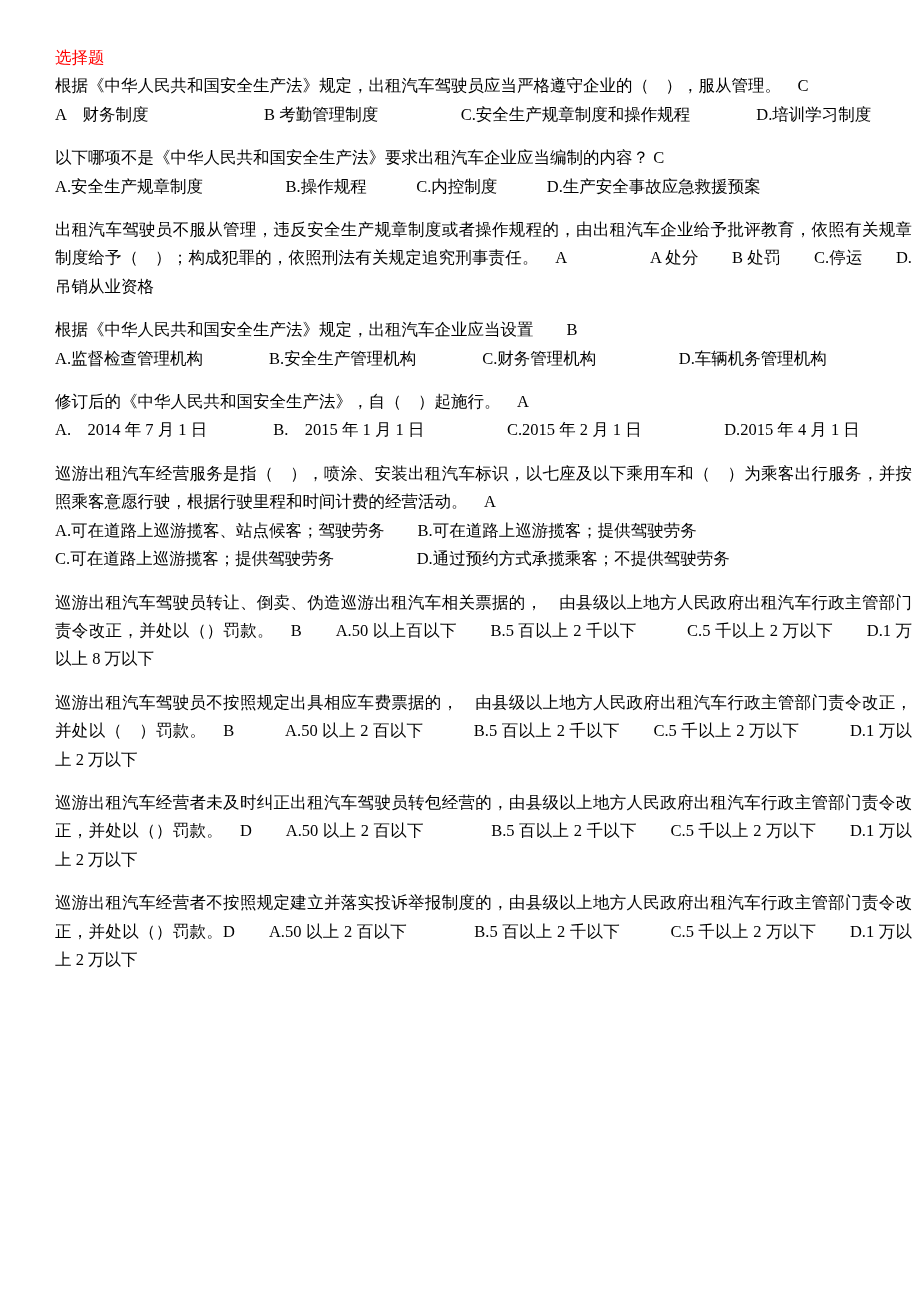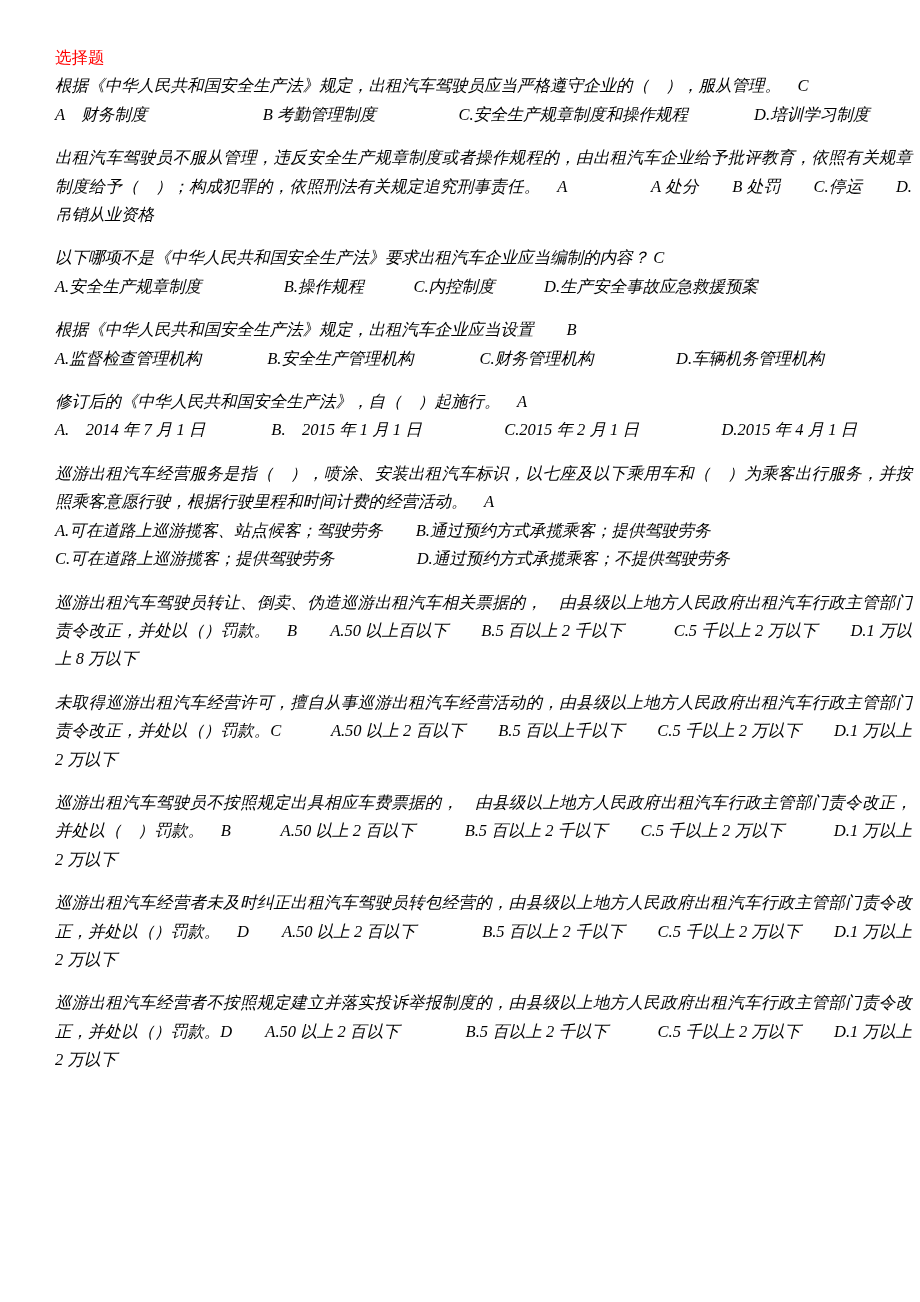--- a/index.html
+++ b/index.html
@@ -25,40 +25,38 @@
     font-size: 16.5px;
     font-weight: normal;
     white-space: pre-wrap;
   }
   .para {
     margin: 0 0 15px 0;
     white-space: pre-wrap;
     text-align: justify;
     text-justify: inter-ideograph;
     word-wrap: break-word;
-    font-style: italic;
   }
 </style>
 </head>
 <body>
 
 <div class="page">
   <p class="doc-title" style="color: rgb(255, 0, 0);">选择题</p>
   <div>
       <p class="para">根据《中华人民共和国安全生产法》规定，出租汽车驾驶员应当严格遵守企业的（　），服从管理。　C
 A　财务制度　　　　　　　B 考勤管理制度　　　　　C.安全生产规章制度和操作规程　　　　D.培训学习制度</p>
-      <p class="para">出租汽车驾驶员不服从管理，违反安全生产规章制度或者操作规程的，由出租汽车企业给予批评教育，依照有关规章制度给予（　）；构成犯罪的，依照刑法有关规定追究刑事责任。　A　　　　　A 处分　　B 处罚　　C.停运　　D.吊销从业资格</p>
       <p class="para">以下哪项不是《中华人民共和国安全生产法》要求出租汽车企业应当编制的内容？ C
 A.安全生产规章制度　　　　　B.操作规程　　　C.内控制度　　　D.生产安全事故应急救援预案</p>
+      <p class="para">出租汽车驾驶员不服从管理，违反安全生产规章制度或者操作规程的，由出租汽车企业给予批评教育，依照有关规章制度给予（　）；构成犯罪的，依照刑法有关规定追究刑事责任。　A　　　　　A 处分　　B 处罚　　C.停运　　D.吊销从业资格</p>
       <p class="para">根据《中华人民共和国安全生产法》规定，出租汽车企业应当设置　　B
 A.监督检查管理机构　　　　B.安全生产管理机构　　　　C.财务管理机构　　　　　D.车辆机务管理机构</p>
       <p class="para">修订后的《中华人民共和国安全生产法》，自（　）起施行。　A
 A.　2014 年 7 月 1 日　　　　B.　2015 年 1 月 1 日　　　　　C.2015 年 2 月 1 日　　　　　D.2015 年 4 月 1 日</p>
       <p class="para">巡游出租汽车经营服务是指（　），喷涂、安装出租汽车标识，以七座及以下乘用车和（　）为乘客出行服务，并按照乘客意愿行驶，根据行驶里程和时间计费的经营活动。　A
-A.可在道路上巡游揽客、站点候客；驾驶劳务　　B.通过预约方式承揽乘客；提供驾驶劳务
+A.可在道路上巡游揽客、站点候客；驾驶劳务　　B.可在道路上巡游揽客；提供驾驶劳务
 C.可在道路上巡游揽客；提供驾驶劳务　　　　　D.通过预约方式承揽乘客；不提供驾驶劳务</p>
       <p class="para">巡游出租汽车驾驶员转让、倒卖、伪造巡游出租汽车相关票据的，　由县级以上地方人民政府出租汽车行政主管部门责令改正，并处以（）罚款。　B　　A.50 以上百以下　　B.5 百以上 2 千以下　　　C.5 千以上 2 万以下　　D.1 万以上 8 万以下</p>
-      <p class="para">未取得巡游出租汽车经营许可，擅自从事巡游出租汽车经营活动的，由县级以上地方人民政府出租汽车行政主管部门责令改正，并处以（）罚款。C　　　A.50 以上 2 百以下　　B.5 百以上千以下　　C.5 千以上 2 万以下　　D.1 万以上 2 万以下</p>
       <p class="para">巡游出租汽车驾驶员不按照规定出具相应车费票据的，　由县级以上地方人民政府出租汽车行政主管部门责令改正，并处以（　）罚款。　B　　　A.50 以上 2 百以下　　　B.5 百以上 2 千以下　　C.5 千以上 2 万以下　　　D.1 万以上 2 万以下</p>
       <p class="para">巡游出租汽车经营者未及时纠正出租汽车驾驶员转包经营的，由县级以上地方人民政府出租汽车行政主管部门责令改正，并处以（）罚款。　D　　A.50 以上 2 百以下　　　　B.5 百以上 2 千以下　　C.5 千以上 2 万以下　　D.1 万以上 2 万以下</p>
       <p class="para">巡游出租汽车经营者不按照规定建立并落实投诉举报制度的，由县级以上地方人民政府出租汽车行政主管部门责令改正，并处以（）罚款。D　　A.50 以上 2 百以下　　　　B.5 百以上 2 千以下　　　C.5 千以上 2 万以下　　D.1 万以上 2 万以下</p>
     </div>
 </div>
 
 </body></html>

